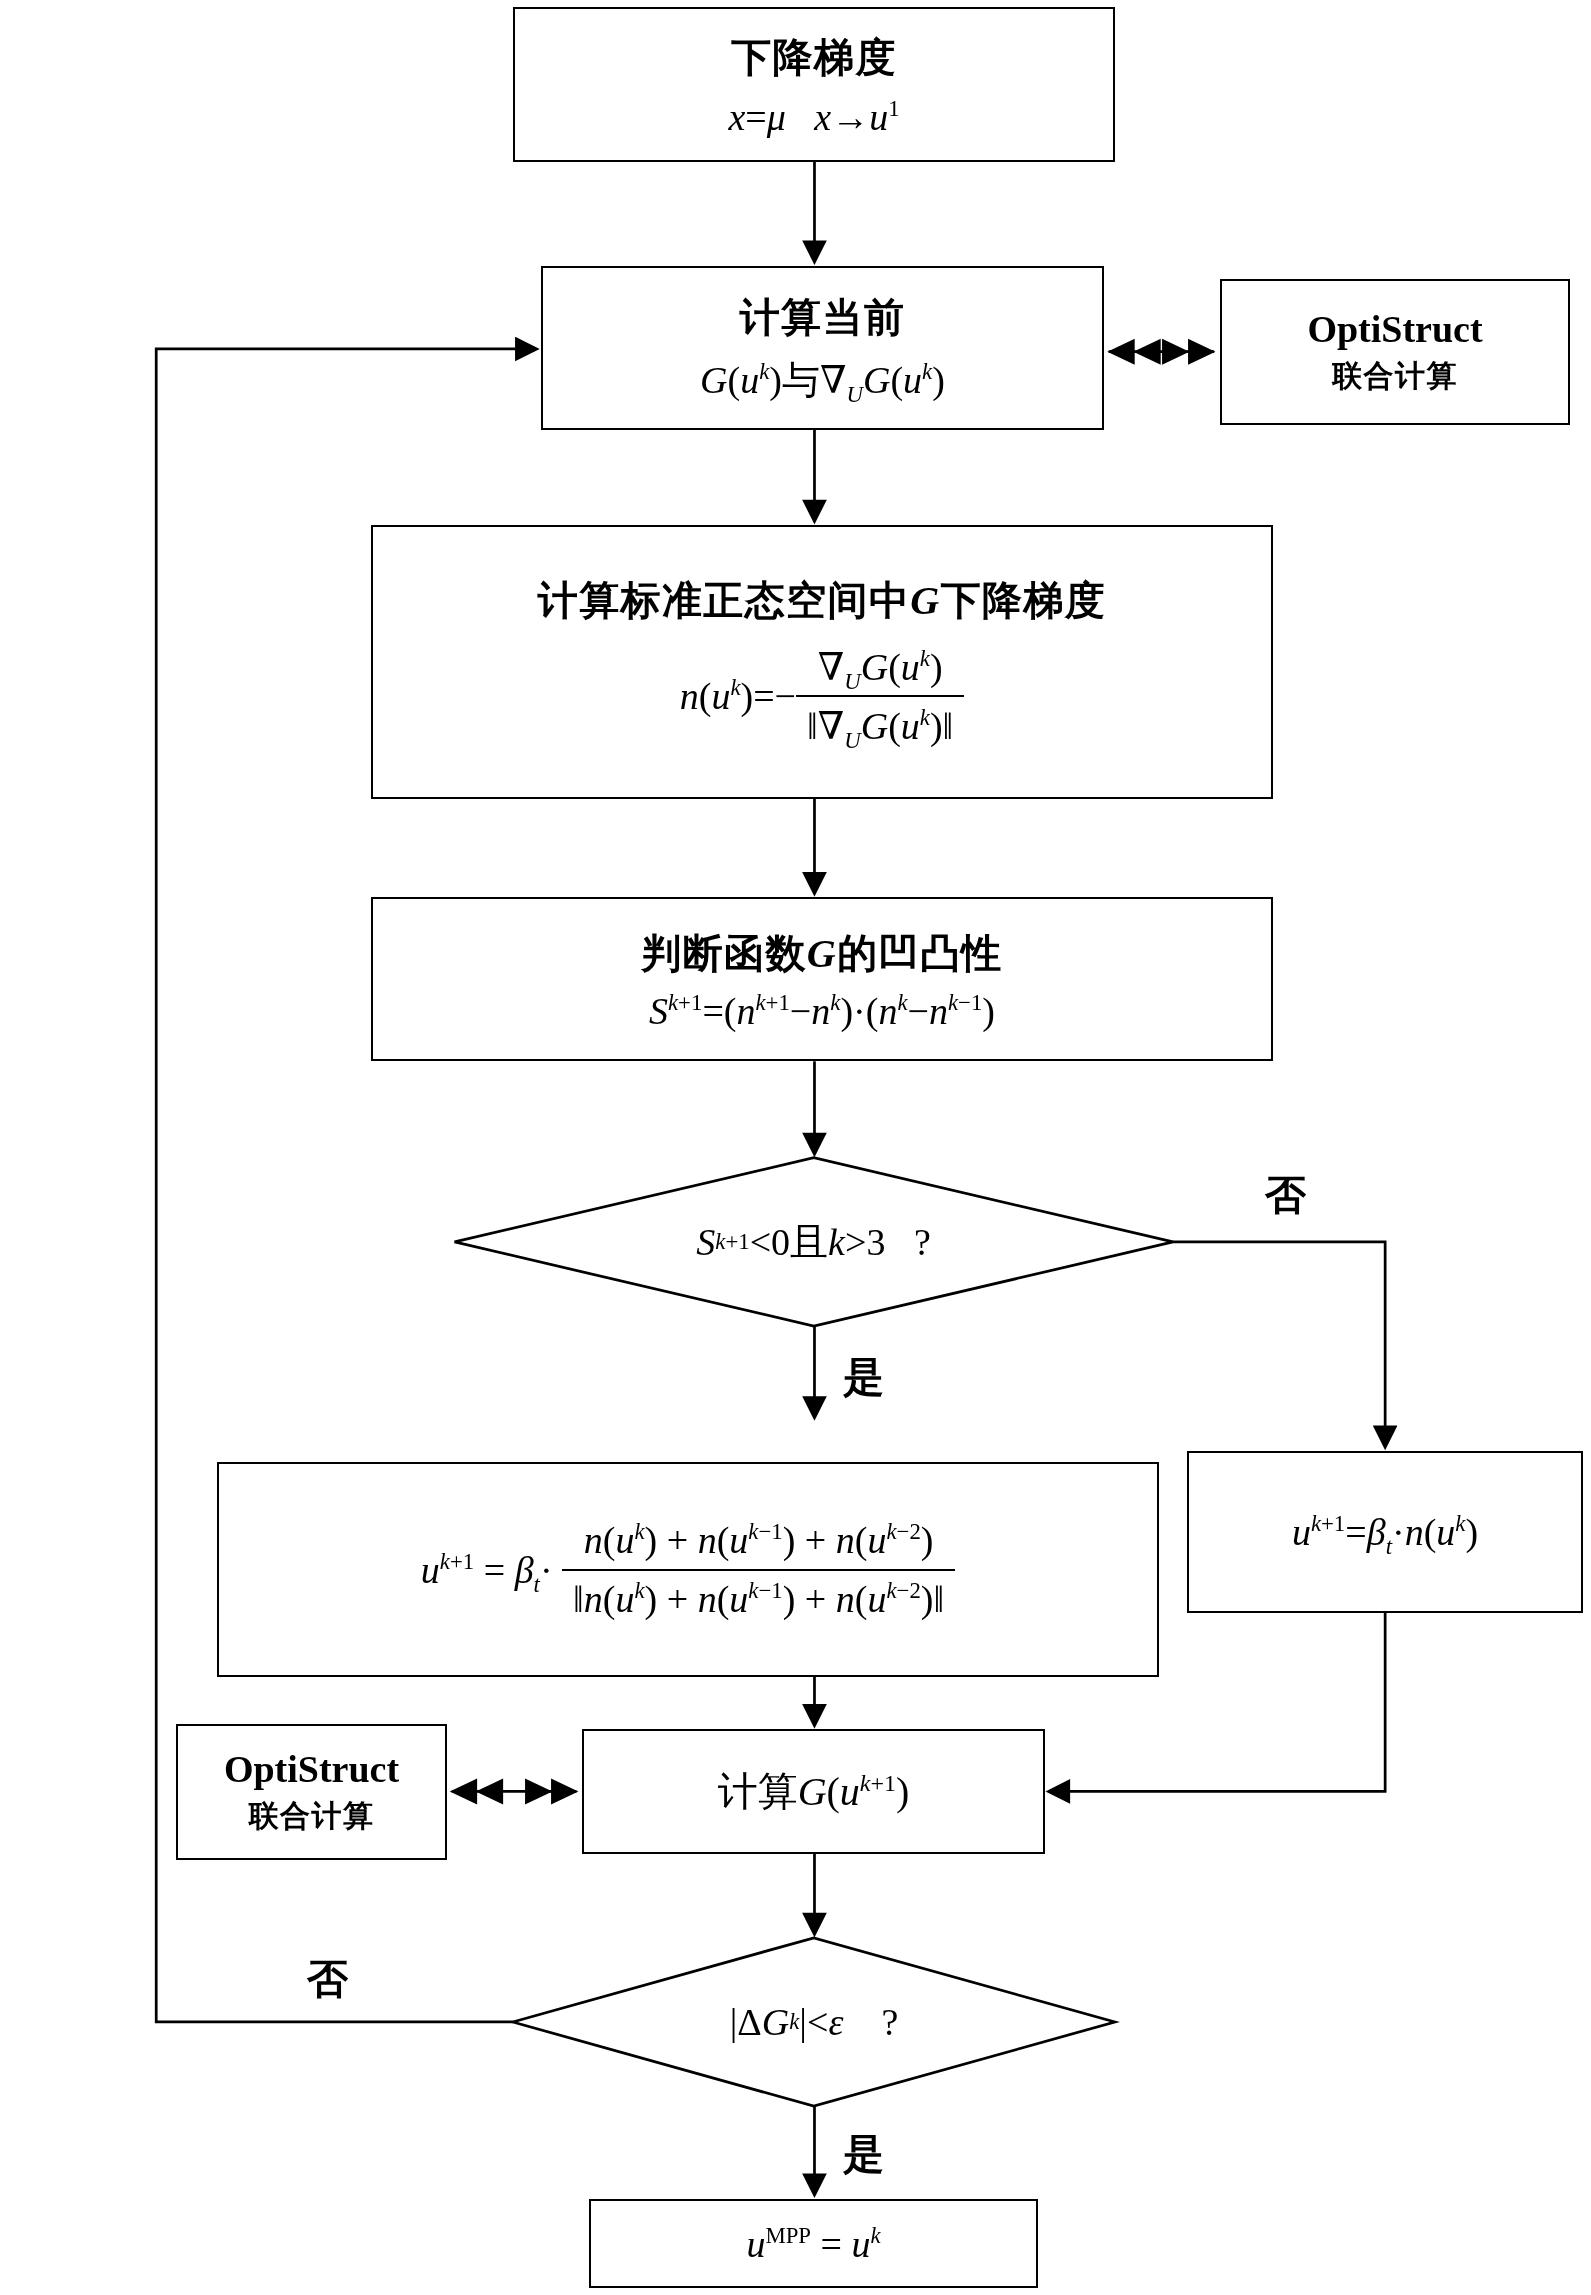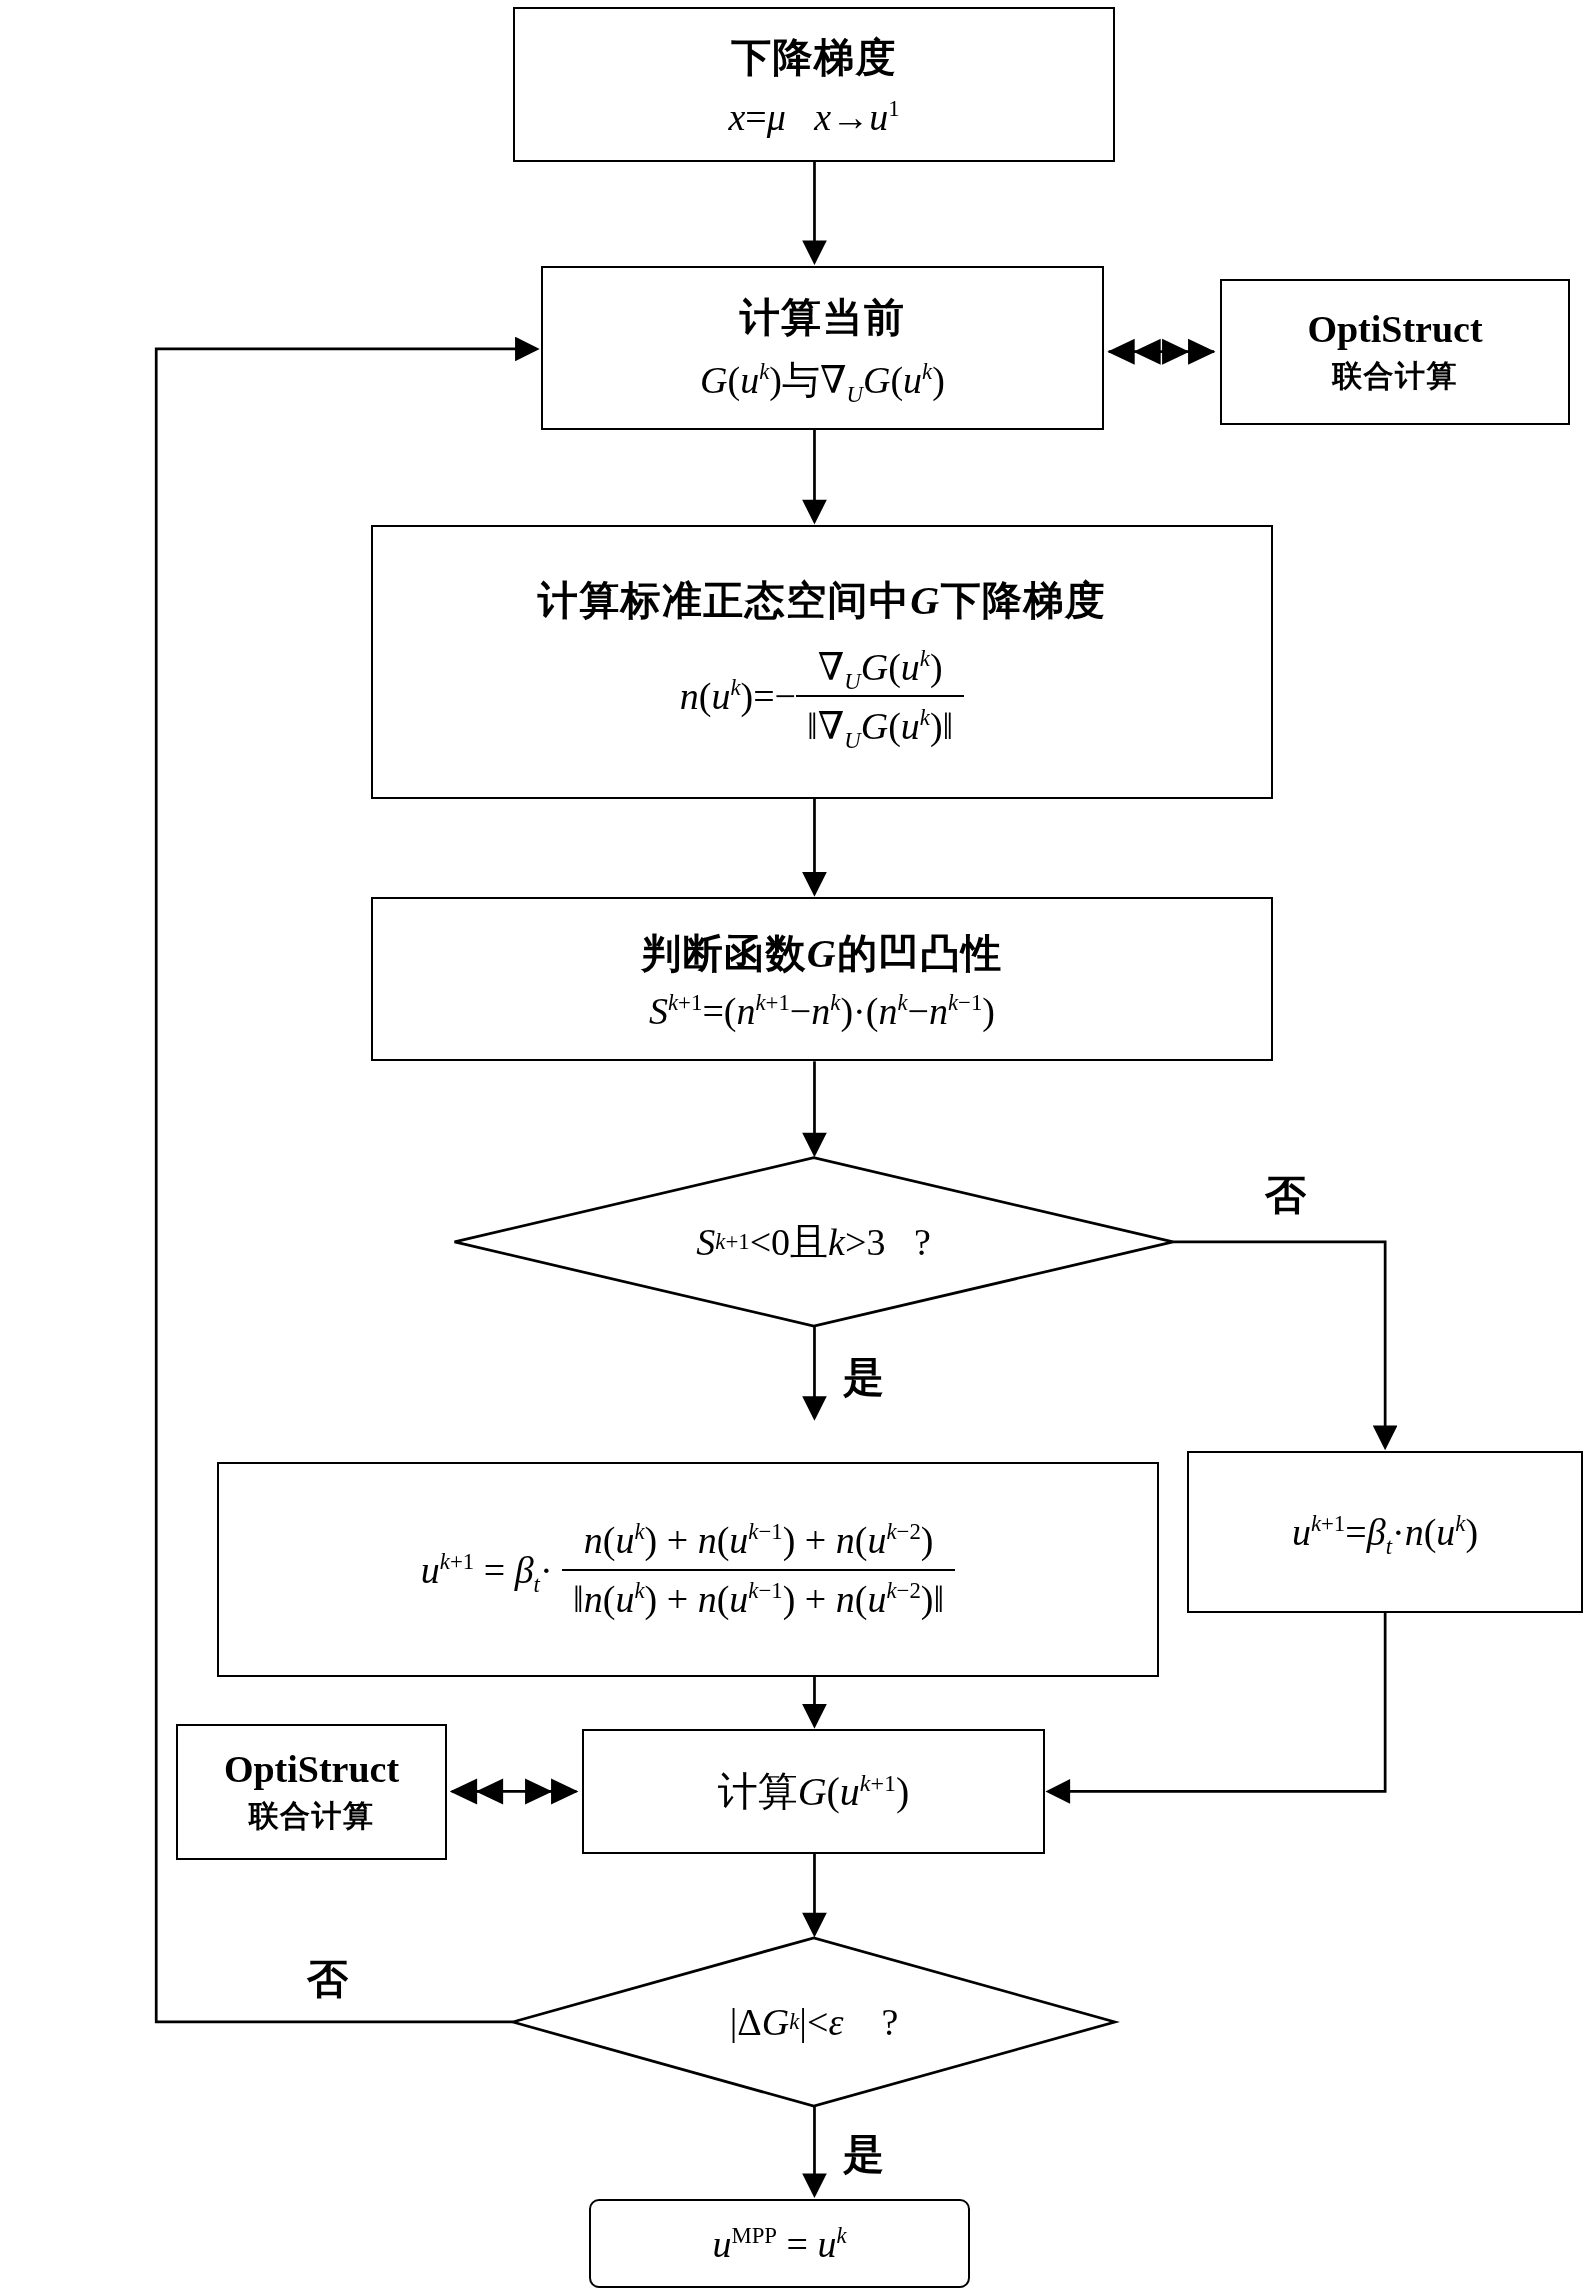--- a/index.html
+++ b/index.html
@@ -143,21 +143,21 @@
   </div>
 
   <div class="node opti" style="left:176px; top:1724px; width:271px; height:136px; gap:4.1px;">
     <div class="en">OptiStruct</div>
     <div class="cn">联合计算</div>
   </div>
 
   <div class="dtext math" style="left:513px; top:1938px; width:602px; height:168px;">|Δ<i>G</i><sup><i>k</i></sup>|&lt;<i>ε</i>&nbsp;&nbsp;&nbsp;&nbsp;?</div>
 
 
-  <div class="node" style="left:589px; top:2199px; width:381px; height:89px;border-radius:10px;">
+  <div class="node" style="left:589px; top:2199px; width:449px; height:89px;">
     <div class="math"><i>u</i><sup>MPP</sup> = <i>u</i><sup><i>k</i></sup></div>
   </div>
 
   <div class="edge-label" style="left:1265px; top:1168px;">否</div>
   <div class="edge-label" style="left:843px; top:1350px;">是</div>
   <div class="edge-label" style="left:307px; top:1952px;">否</div>
   <div class="edge-label" style="left:843px; top:2127px;">是</div>
 
 </div>
 

